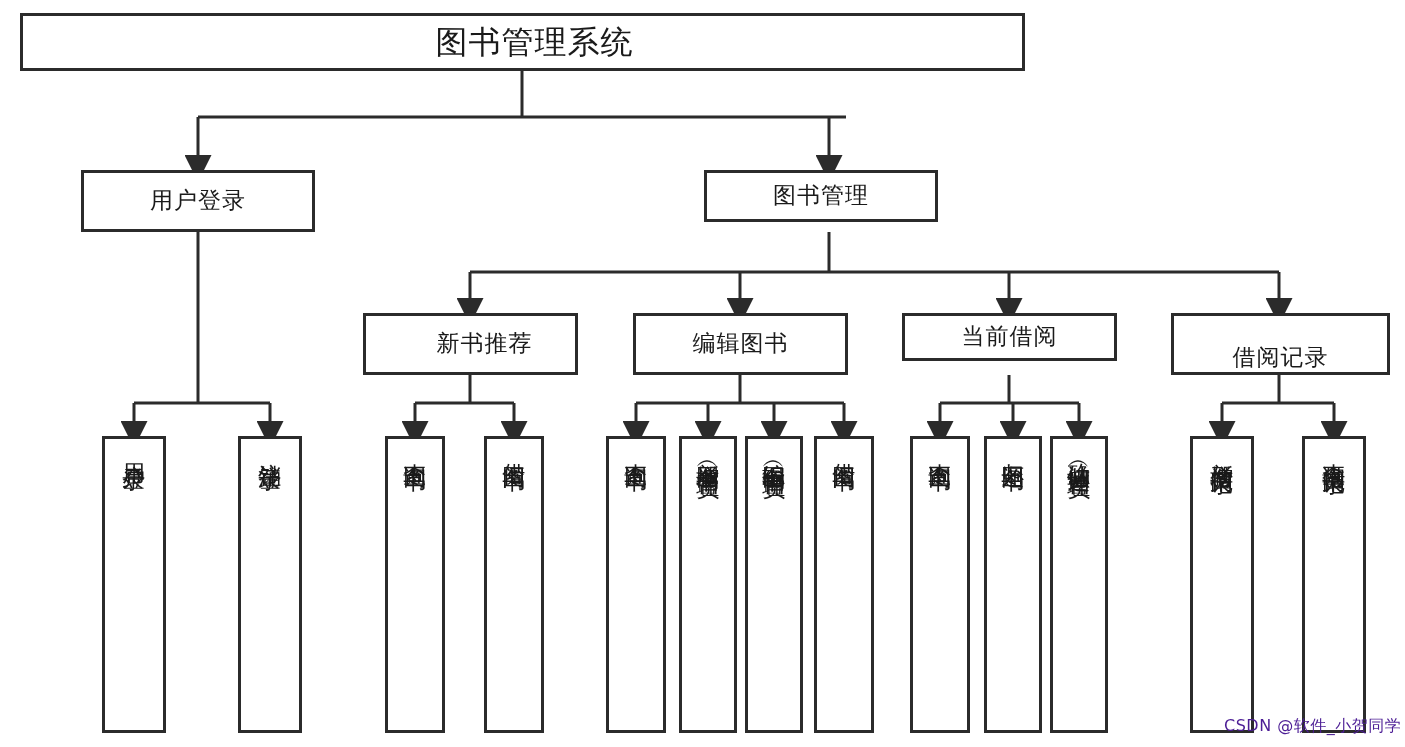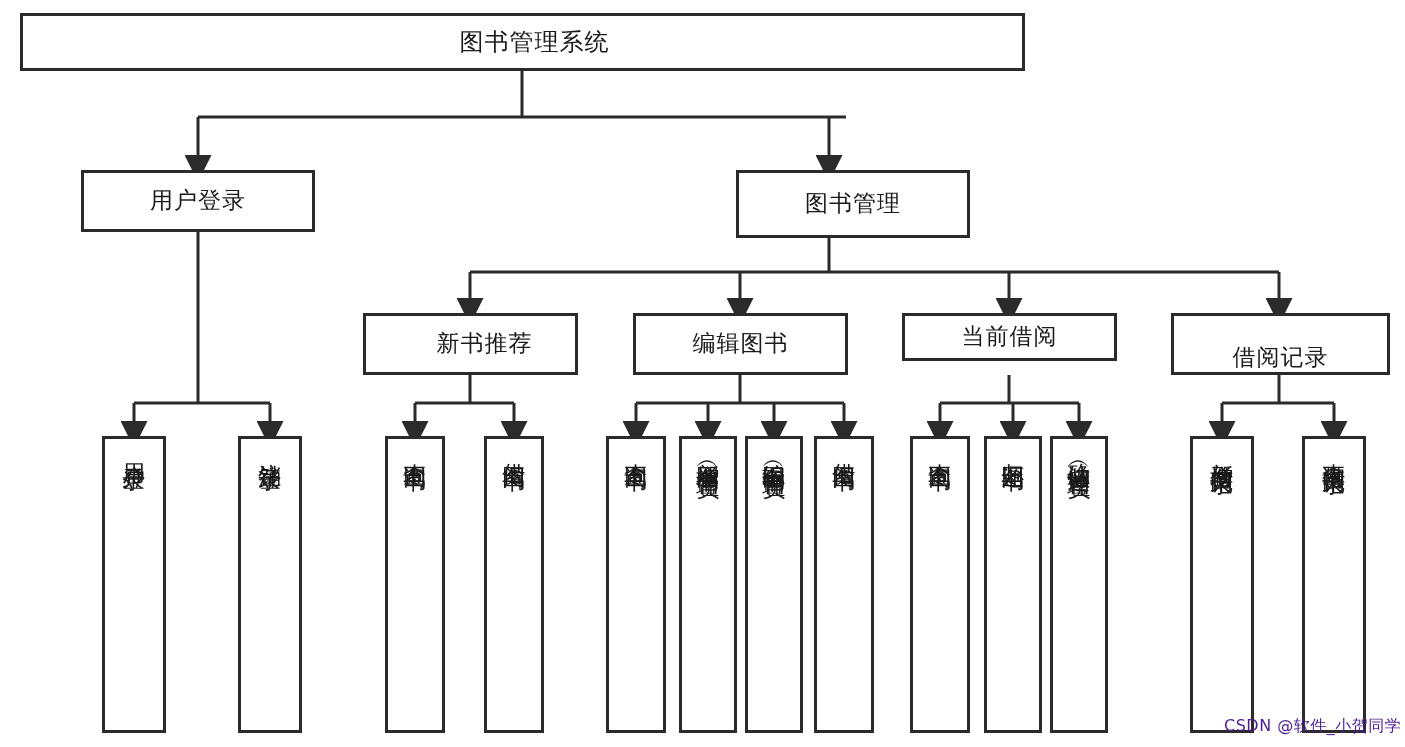--- a/index.html
+++ b/index.html
@@ -40,21 +40,21 @@
   .node.vert .vtext {
     writing-mode: vertical-rl;
     text-orientation: upright;
     font-size: 23px;
     line-height: 1.42;
     letter-spacing: 2px;
     white-space: nowrap;
     color: #1a1a1a;
   }
   .node.root {
-    font-size: 24px;
+    font-size: 32px;
     padding-left: 24px;
   }
   svg.wires {
     position: absolute;
     left: 0;
     top: 0;
     width: 1405px;
     height: 747px;
     pointer-events: none;
   }
@@ -122,21 +122,21 @@
     </g>
   </svg>
 
   <div class="node horiz root" style="left:20px; top:13px; width:1005px; height:58px;">
     <span>图书管理系统</span>
   </div>
 
   <div class="node horiz" style="left:81px; top:170px; width:234px; height:62px;">
     <span>用户登录</span>
   </div>
-  <div class="node horiz" style="left:736px; top:170px; width:234px; height:68px;">
+  <div class="node horiz" style="left:704px; top:170px; width:234px; height:52px;">
     <span>图书管理</span>
   </div>
 
   <div class="node horiz" style="left:363px; top:313px; width:215px; height:62px;padding-left:28px;">
     <span>新书推荐</span>
   </div>
   <div class="node horiz" style="left:633px; top:313px; width:215px; height:62px;">
     <span>编辑图书</span>
   </div>
   <div class="node horiz" style="left:902px; top:313px; width:215px; height:48px;">

